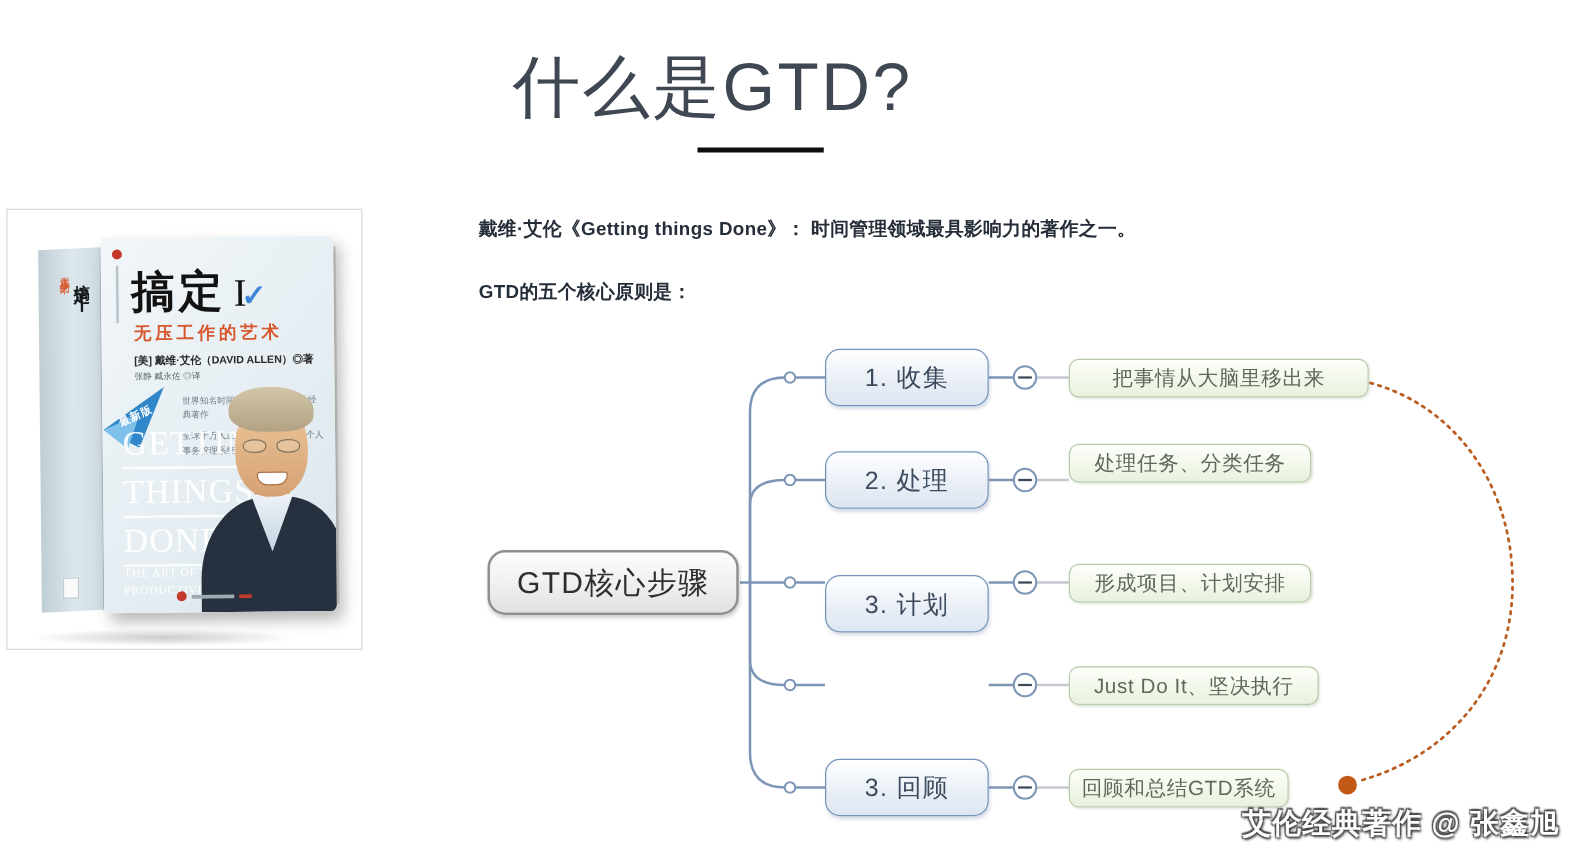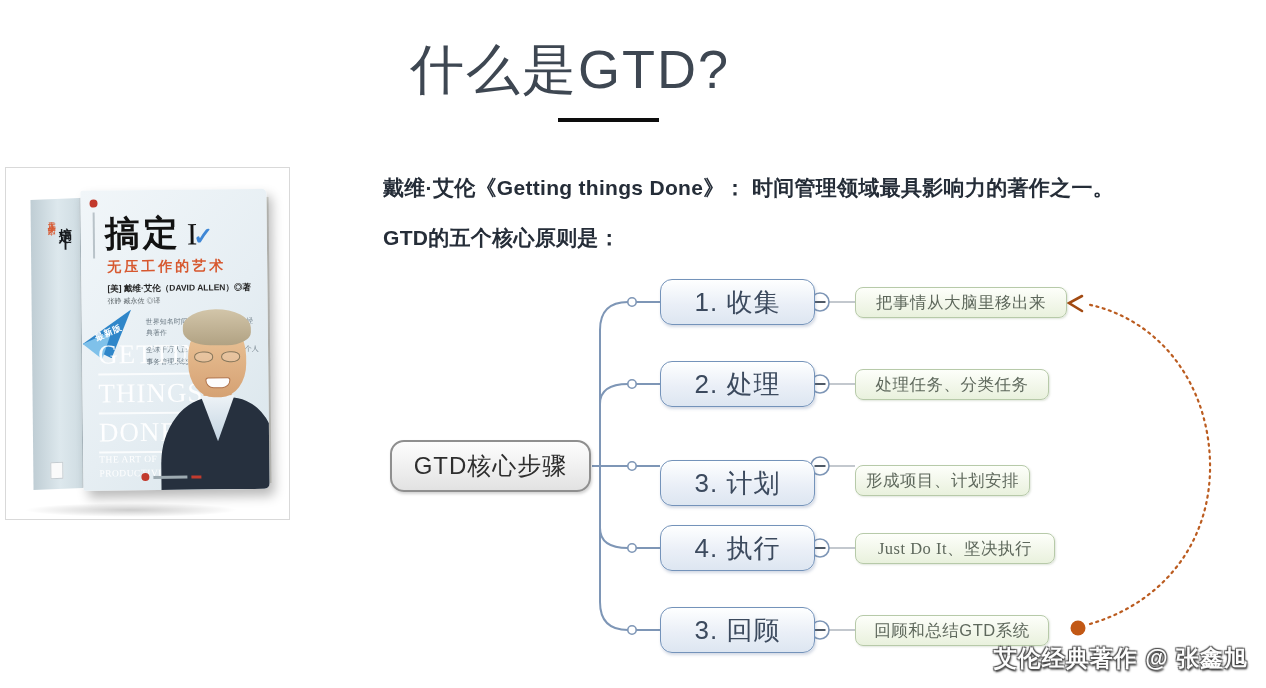--- a/index.html
+++ b/index.html
@@ -12,21 +12,21 @@
   
   .title {
     position:absolute; left:410px; top:34px; margin:0;
     font-size:54px; font-weight:400; color:#3e4752; letter-spacing:2px;
   }
   .title-underline {
     position:absolute; left:558px; top:118px; width:101px; height:4px; background:#0d0d0d;
   }
 
   
-  .intro { position:absolute; left:383px; margin:0; font-size:21px; font-weight:700; color:#252d38; letter-spacing:.3px; }
+  .intro { position:absolute; left:383px; margin:0; font-size:15px; font-weight:700; color:#252d38; letter-spacing:.3px; }
   .intro-1 { top:174px; }
   .intro-2 { top:224px; }
 
   
   .book-frame {
     position:absolute; left:5px; top:167px; width:285px; height:353px;
     background:#ffffff; border:1px solid #d9d9d9;
   }
   .book { position:absolute; left:26px; top:22px; width:236px; height:306px; transform:rotate(-.6deg); }
   .book-shadow { position:absolute; left:18px; bottom:2px; width:214px; height:14px;
@@ -97,26 +97,26 @@
   .map-svg { position:absolute; left:0; top:0; pointer-events:none; }
   .root-node {
     position:absolute; left:390px; top:440px; width:201px; height:52px;
     border:2px solid #8f8f8f; border-radius:14px;
     background:linear-gradient(180deg,#fdfdfd,#efefef 55%,#e2e2e2);
     box-shadow:1px 2px 3px rgba(0,0,0,.18);
     display:flex; align-items:center; justify-content:center;
     font-size:24px; color:#2e2e2e; letter-spacing:1px;
   }
   .branch-node {
-    position:absolute; left:660px; width:155px; height:46px;
+    position:absolute; left:660px; width:131px; height:46px;
     border:1.5px solid #7493ba; border-radius:12px;
     background:linear-gradient(180deg,#feffff,#eaeff7 55%,#dde6f1);
     box-shadow:1px 2px 3px rgba(110,130,165,.3);
     display:flex; align-items:center; justify-content:center;
-    font-size:26px; color:#3c4a5e; letter-spacing:1px;
+    font-size:20px; color:#3c4a5e; letter-spacing:1px;
   }
   .leaf-node {
     position:absolute; left:855px; height:31px;
     border:1.5px solid #b7caa9; border-radius:8px;
     background:linear-gradient(180deg,#fdfffa,#f2f7ea 55%,#e9f1dd);
     box-shadow:1px 1px 2px rgba(130,150,115,.25);
     display:flex; align-items:center; justify-content:center;
     font-size:16.5px; color:#5e685c; letter-spacing:.5px;
   }
 
@@ -252,24 +252,23 @@
     <path d="M 1090 624 C 1165 602, 1212 540, 1210 462 C 1208 382, 1158 318, 1086 304" fill="none" stroke="#bb5c20" stroke-width="2.2" stroke-dasharray="2 4.5" stroke-linecap="round"></path>
     <circle cx="1078" cy="628" r="7.5" fill="#c25815"></circle>
     <path d="M 1082 296 L 1069 303 L 1082 311" fill="none" stroke="#a24a12" stroke-width="2.6" stroke-linecap="round"></path>
   </svg>
 
   <div class="root-node">GTD核心步骤</div>
 
   <div class="branch-node" style="top:279px;">1. 收集</div>
   <div class="branch-node" style="top:361px;">2. 处理</div>
   <div class="branch-node" style="top:460px;">3. 计划</div>
-  <div class="branch-node" style="top:525px;">4. 执行</div>
   <div class="branch-node" style="top:607px;">3. 回顾</div>
 
-  <div class="leaf-node" style="top:287px; width:212px;">把事情从大脑里移出来</div>
-  <div class="leaf-node" style="top:369px; width:194px;">处理任务、分类任务</div>
-  <div class="leaf-node" style="top:465px; width:175px;">形成项目、计划安排</div>
-  <div class="leaf-node" style="top:533px; width:200px;font-family:Liberation Serif, serif;">Just Do It、坚决执行</div>
-  <div class="leaf-node" style="top:615px; width:194px;">回顾和总结GTD系统</div>
+  <div class="leaf-node" style="top:287px; width:240px;">把事情从大脑里移出来</div>
+  <div class="leaf-node" style="top:355px; width:194px;">处理任务、分类任务</div>
+  <div class="leaf-node" style="top:451px; width:194px;">形成项目、计划安排</div>
+  <div class="leaf-node" style="top:533px; width:200px;">Just Do It、坚决执行</div>
+  <div class="leaf-node" style="top:615px; width:176px;">回顾和总结GTD系统</div>
 
   <div class="watermark">艾伦经典著作 @ 张鑫旭</div>
 
 </div>
 
 </body></html>

